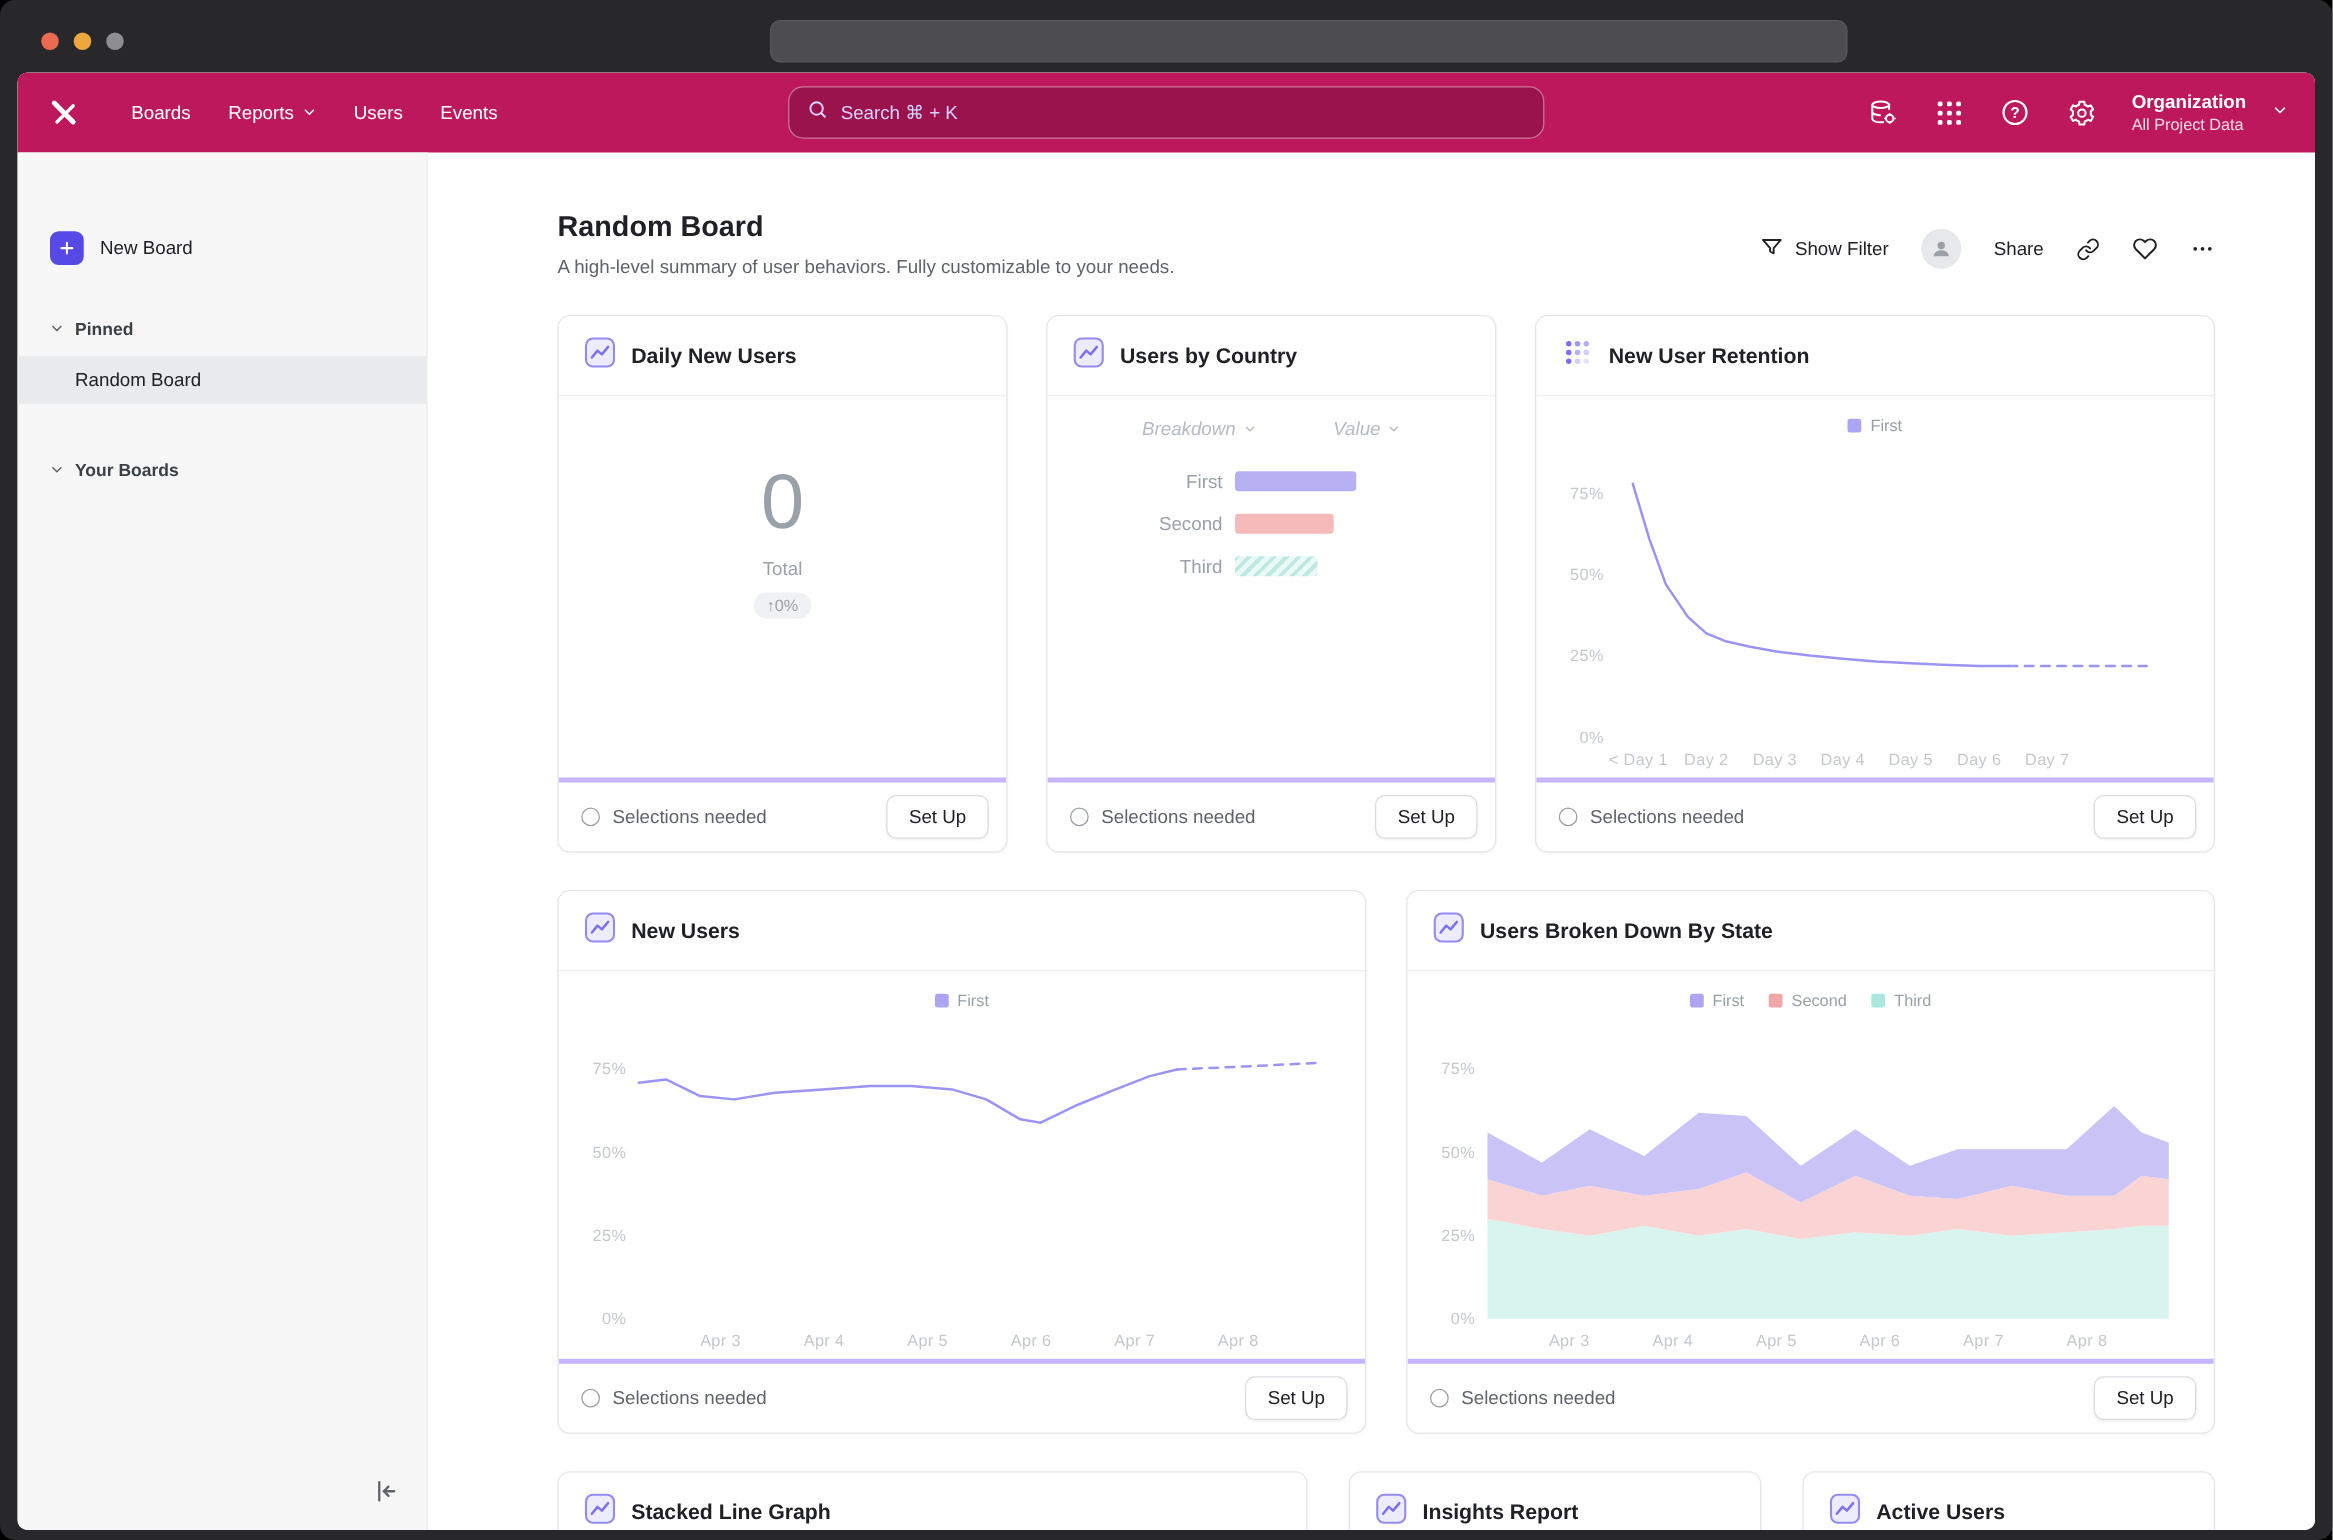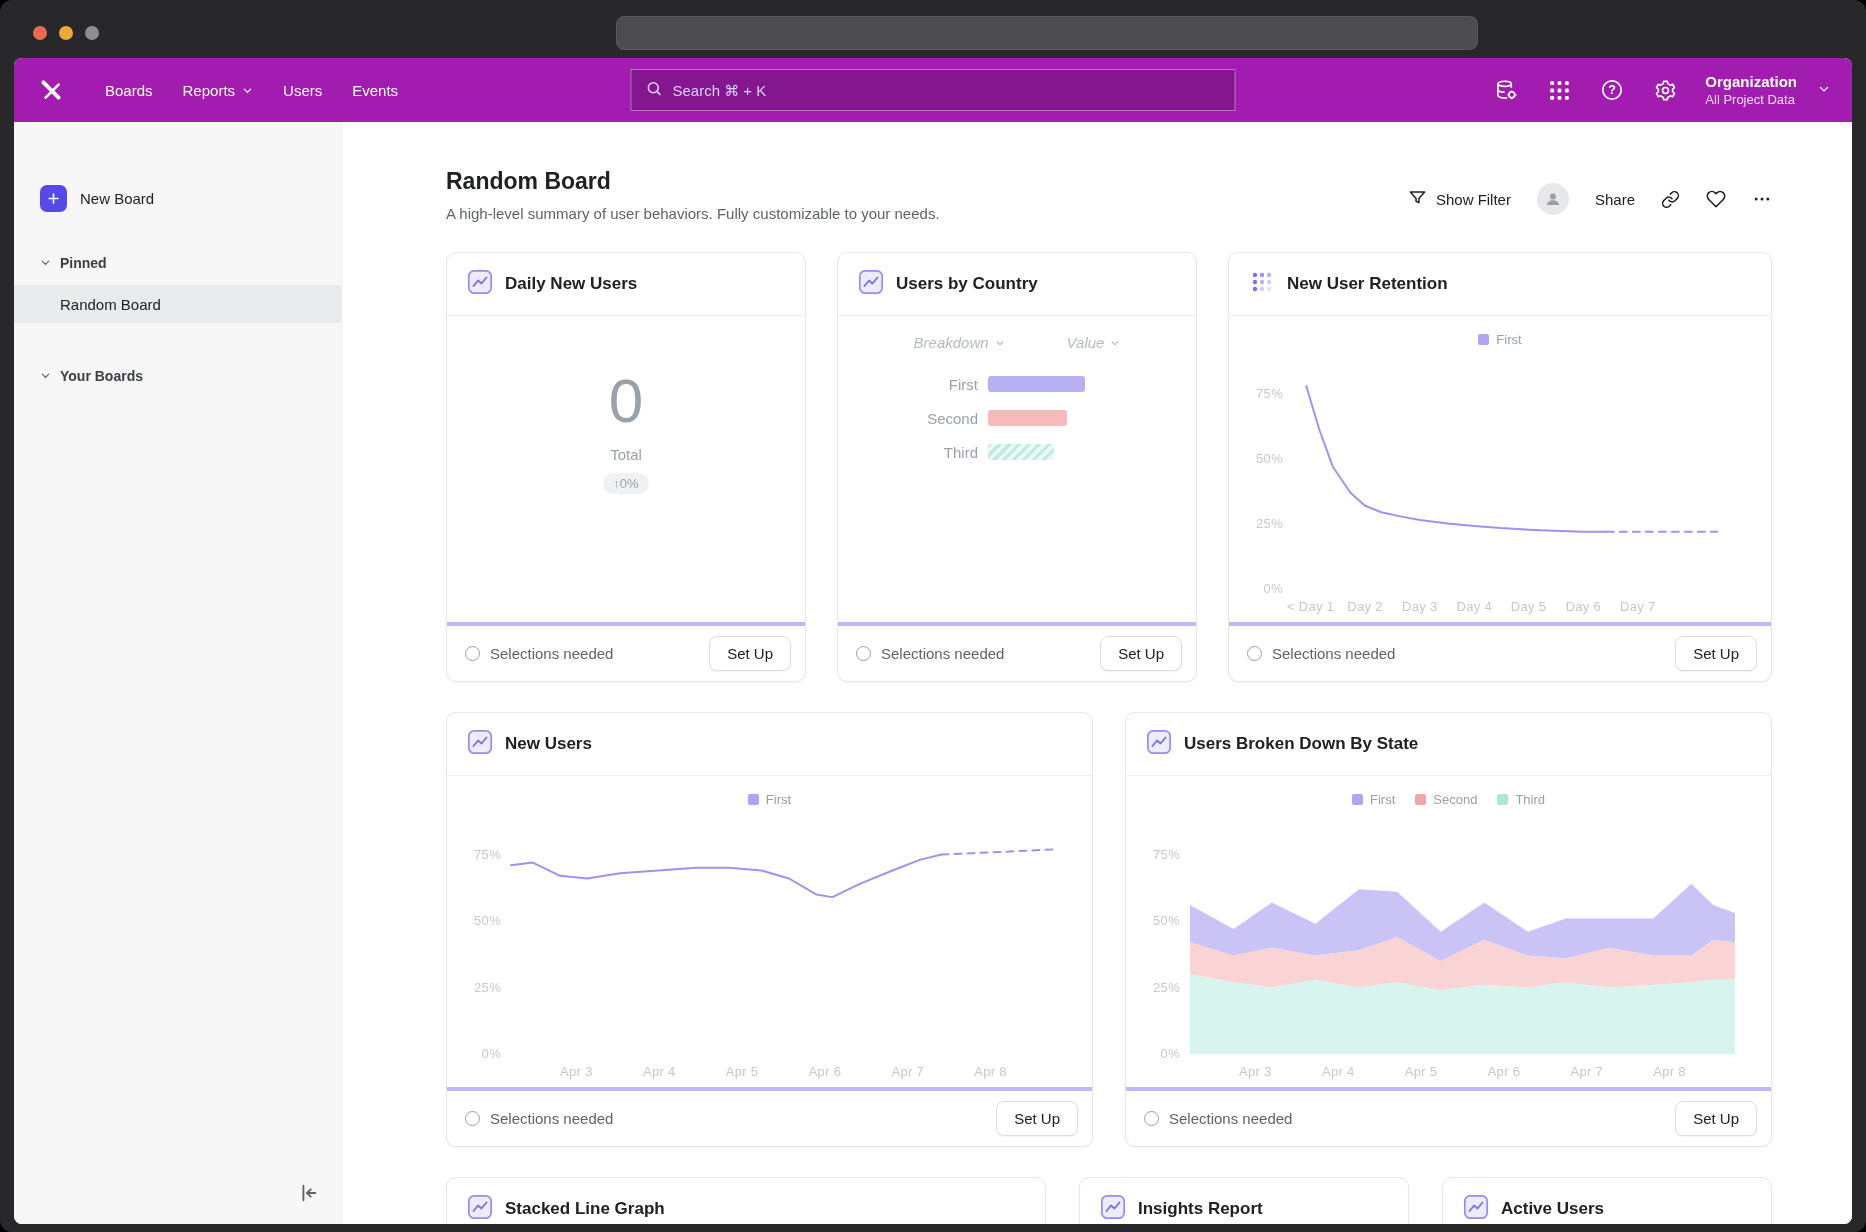--- a/index.html
+++ b/index.html
@@ -11,25 +11,25 @@
   
   .titlebar { position:relative; height:58px; }
   .lights { position:absolute; left:33px; top:26px; display:flex; gap:12px; }
   .light { width:14px; height:14px; border-radius:50%; background:#888; cursor:pointer; }
   .urlbar { position:absolute; left:616px; top:16px; width:862px; height:34px; background:#4d4d50; border:1px solid #59595c; border-radius:8px; cursor:text; }
 
   
   .app { position:absolute; left:14px; right:14px; top:58px; bottom:8px; border-radius:8px; overflow:hidden; background:#fff; display:flex; flex-direction:column; }
 
   
-  .navbar { height:64px; flex:0 0 64px; background:#a21caf; display:flex; align-items:center; padding:0 22px; position:relative; }
+  .navbar { height:64px; flex:0 0 64px; background:#be185d; display:flex; align-items:center; padding:0 22px; position:relative; }
   .logo { width:30px; height:30px; display:flex; align-items:center; justify-content:center; margin-right:24px; cursor:pointer; }
   .nav-items { display:flex; height:64px; }
   .nav-item { color:#fff; font-size:15px; font-weight:500; padding:0 15px; height:64px; display:inline-flex; align-items:center; gap:7px; cursor:pointer; }
-  .search { position:absolute; left:50%; top:11px; transform:translateX(-50%); width:605px; height:42px; background:rgba(0,0,0,.18); border:1px solid rgba(255,255,255,.42); border-radius:0; display:flex; align-items:center; padding:0 14px; gap:10px; cursor:text; }
+  .search { position:absolute; left:50%; top:11px; transform:translateX(-50%); width:605px; height:42px; background:rgba(0,0,0,.18); border:1px solid rgba(255,255,255,.42); border-radius:12px; display:flex; align-items:center; padding:0 14px; gap:10px; cursor:text; }
   .search input { flex:1; background:transparent; border:none; outline:none; color:#fff; font-size:15px; font-family:inherit; }
   .search input::placeholder { color:#d9d4ff; }
   .nav-right { margin-left:auto; display:flex; align-items:center; gap:27px; }
   .nav-icon { width:26px; height:26px; display:flex; align-items:center; justify-content:center; cursor:pointer; }
   .org { display:flex; align-items:center; gap:21px; color:#fff; cursor:pointer; }
   .org-name { font-size:15px; font-weight:700; line-height:1.15; }
   .org-sub { font-size:13px; opacity:.85; margin-top:2px; }
 
   
   .body-row { flex:1; display:flex; min-height:0; }

